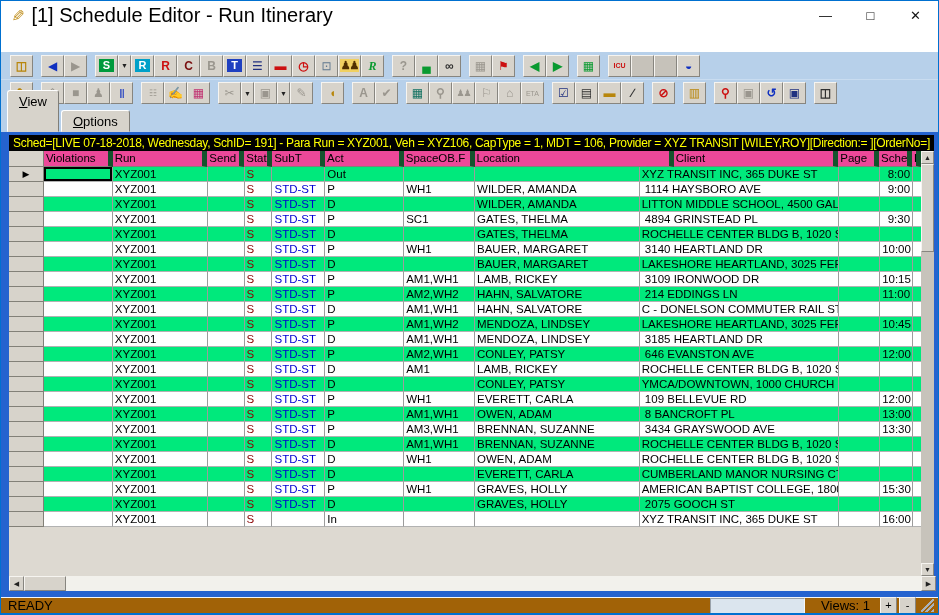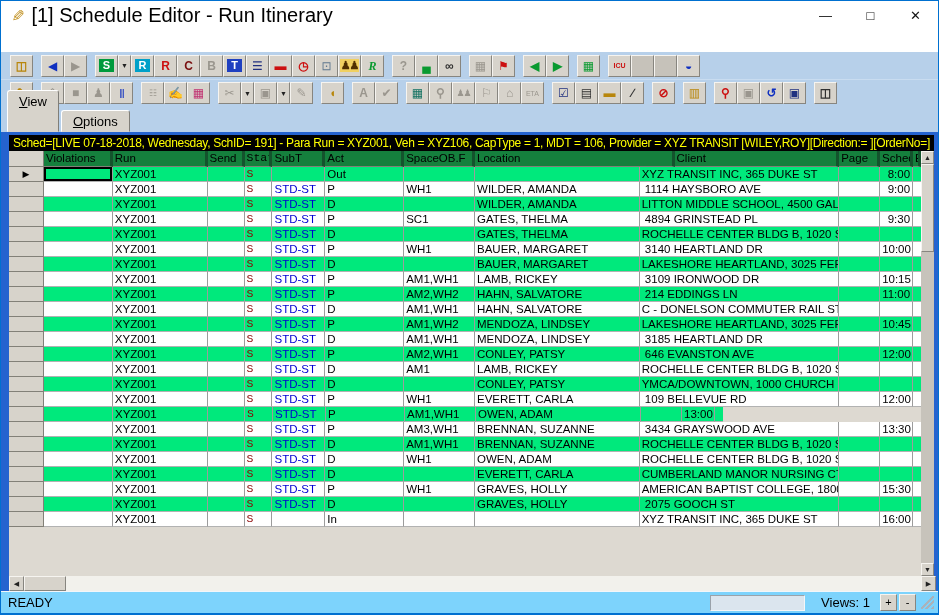--- a/index.html
+++ b/index.html
@@ -50,44 +50,44 @@
   
   .content { flex:1 1 auto; background:#2563cf; padding:3px 4px 0 8px; display:flex; flex-direction:column; overflow:hidden; }
   .banner { height:16px; background:#000; color:#ffff00; font-size:12px; letter-spacing:-0.3px;
             line-height:16px; text-align:center; white-space:pre; overflow:hidden; flex:0 0 auto; }
   .gridwrap { display:flex; height:425px; flex:0 0 auto; }
   .grid { width:914px; background:#ddd9d1; overflow:hidden; }
   .gr { display:flex; height:15px; }
   .gr.hdr { height:16px; }
   .c { height:100%; font-size:11.5px; line-height:14px; padding:0 2px; white-space:pre; overflow:hidden;
        border-right:1px solid #9c9c9c; border-bottom:1px solid #b2b2b2; color:#000; }
-  .hdr .c { background:#15803d; border-right:3px solid #14532d; border-bottom:1px solid #828078; color:#000; }
+  .hdr .c { background:#ec4899; border-right:5px solid #14532d; border-bottom:1px solid #828078; color:#000; }
   .gr.w .c { background:#fff; } .gr.g .c { background:#00e97c; }
   .gr .sel { background:#d7d3cb !important; border-right:1px solid #828078; border-bottom:1px solid #828078;
              text-align:center; font-size:9px; line-height:14px; color:#000; }
-  .sel{width:35px;} .viol{width:69px;} .run{width:95px;} .send{width:37px;} .stat{width:28px;font-family:Liberation Mono, monospace;}
+  .sel{width:35px;} .viol{width:69px;} .run{width:95px;} .send{width:37px;} .stat{width:28px;}
   .subt{width:53px;} .act{width:79px;} .space{width:71px;} .client{width:165px;} .loc{width:200px;}
   .page{width:41px;} .sched{width:33px; text-align:right;} .sliver{width:8px; border-right:none;}
   .stat { color:#8b0000; } .subt { color:#0000d2; }
   .hdr .stat, .hdr .subt { color:#000; }
   .gr.current .viol { box-shadow: inset 0 0 0 2px #000; }
 
   
   .vscroll { width:13px; height:425px; background:#c7c3bb; display:flex; flex-direction:column; }
   .vscroll .arr { height:13px; } 
   .vthumb { height:88px; background:#d7d3cb; border:1px solid; border-color:#f6f4f0 #87857f #87857f #f6f4f0; }
   .sbtn { background:#d7d3cb; border:1px solid; border-color:#f6f4f0 #87857f #87857f #f6f4f0;
           display:flex; align-items:center; justify-content:center; font-size:7px; color:#222; padding:0; }
   .hscroll { height:15px; width:927px; margin-top:0; background:#f2f1ec; display:flex; flex:0 0 auto; }
   .hscroll .arr { width:15px; height:15px; }
   .hthumb { width:42px; height:15px; background:#d7d3cb; border:1px solid; border-color:#f6f4f0 #87857f #87857f #f6f4f0; }
   .htrack { flex:1; }
 
   
-  .statusbar { height:22px; background:#7dd3fc; border-top:1px solid #f2f6fa; display:flex; align-items:center;
+  .statusbar { height:16px; background:#a16207; border-top:1px solid #f2f6fa; display:flex; align-items:center;
                padding:0 4px 0 7px; flex:0 0 auto; font-size:13px; color:#000; }
   .status-ready { flex:1; }
   .spanel { height:16px; border:1px solid; border-color:#9aa2aa #f4f6f8 #f4f6f8 #9aa2aa; background:#dbe5ee; }
   .spanel.empty { width:95px; margin-right:8px; }
   .views-label { padding:0 8px; }
   .sqbtn { width:17px; height:17px; margin-left:2px; background:#d7d3cb; border:1px solid;
            border-color:#f6f4f0 #87857f #87857f #f6f4f0; font-size:11px; line-height:1;
            display:flex; align-items:center; justify-content:center; color:#000; padding:0; }
   .grip { width:13px; height:13px; margin-left:5px;
           background:linear-gradient(135deg, transparent 45%, #aab2ba 45%, #aab2ba 55%, transparent 55%, transparent 65%, #aab2ba 65%, #aab2ba 75%, transparent 75%, transparent 85%, #aab2ba 85%); }
@@ -636,20 +636,21 @@
             <div class="gr g">
             <div class="c sel"></div>
             <div class="c viol"></div>
             <div class="c run">XYZ001</div>
             <div class="c send"></div>
             <div class="c stat">S</div>
             <div class="c subt">STD-ST</div>
             <div class="c act">P</div>
             <div class="c space">AM1,WH1</div>
             <div class="c client">OWEN, ADAM</div>
+            <div class="c loc"> 8 BANCROFT PL</div>
             <div class="c page"></div>
             <div class="c sched">13:00</div>
             <div class="c sliver"></div>
           </div>
             <div class="gr w">
             <div class="c sel"></div>
             <div class="c viol"></div>
             <div class="c run">XYZ001</div>
             <div class="c send"></div>
             <div class="c stat">S</div>

